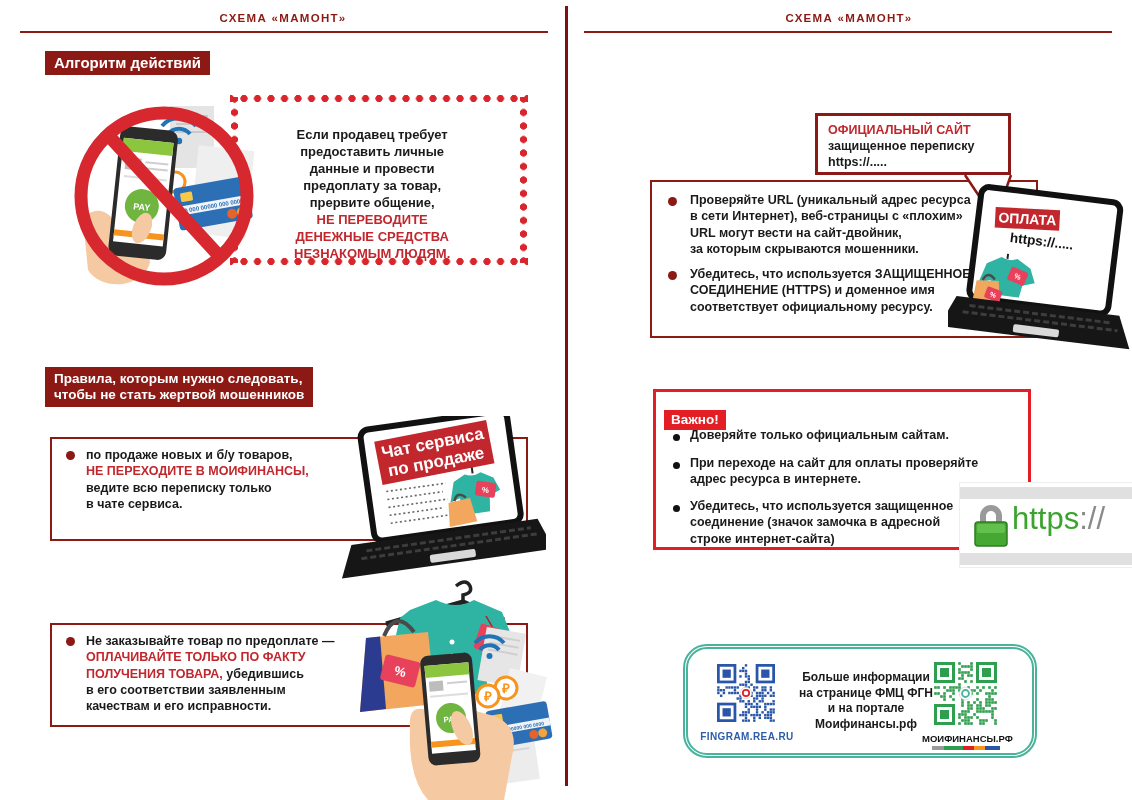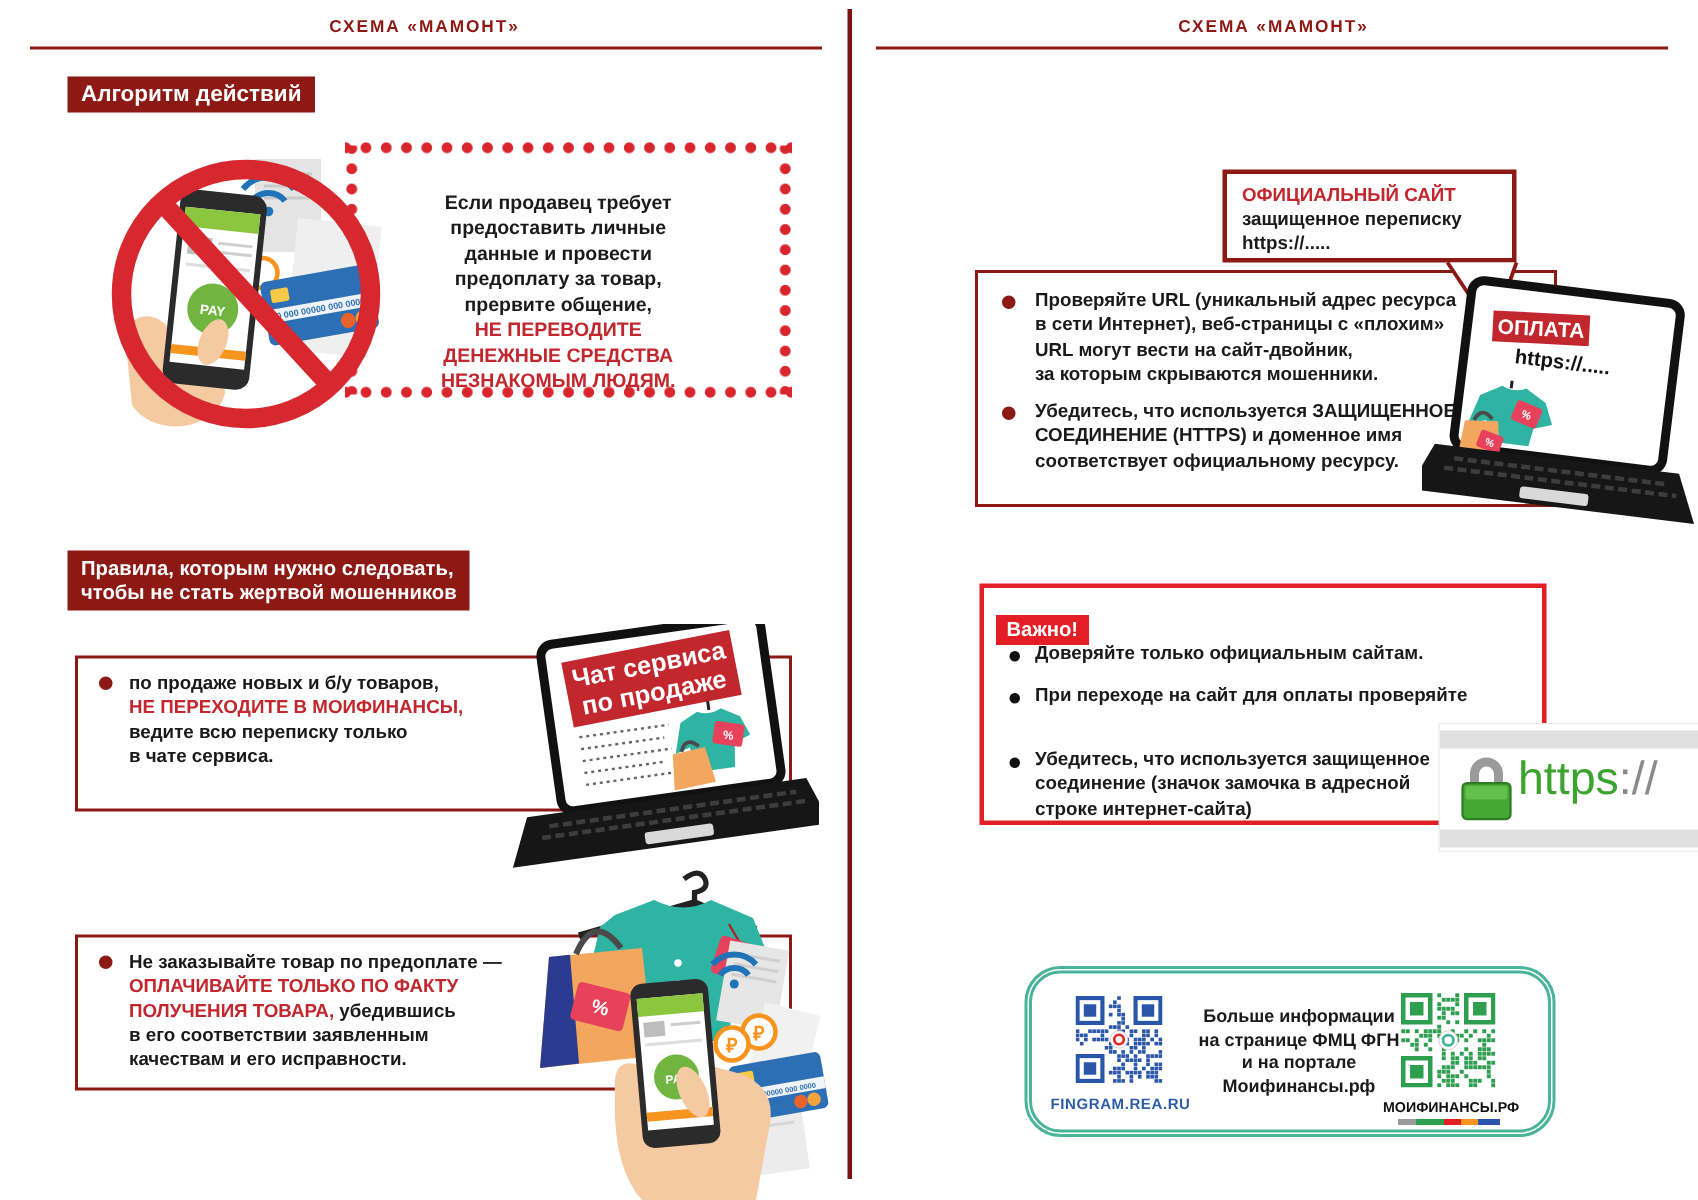--- a/index.html
+++ b/index.html
@@ -311,20 +311,21 @@
 
   <div class="abs important"></div>
   <div class="abs imp-label">Важно!</div>
   <div class="abs black-dot" style="left:673px; top:434px;"></div>
   <div class="abs rule-text" style="left:690px; top:427px;">
     <span class="ln">Доверяйте только официальным сайтам.</span>
   </div>
   <div class="abs black-dot" style="left:673px; top:462px;"></div>
   <div class="abs rule-text" style="left:690px; top:455px;">
     <span class="ln">При переходе на сайт для оплаты проверяйте</span>
+    <span class="ln">адрес ресурса в интернете.</span>
   </div>
   <div class="abs black-dot" style="left:673px; top:505px;"></div>
   <div class="abs rule-text" style="left:690px; top:498px;">
     <span class="ln">Убедитесь, что используется защищенное</span>
     <span class="ln">соединение (значок замочка в адресной</span>
     <span class="ln">строке интернет-сайта)</span>
   </div>
 
   <div class="abs https-badge">
     <div class="gray-strip" style="top:4px;"></div>

